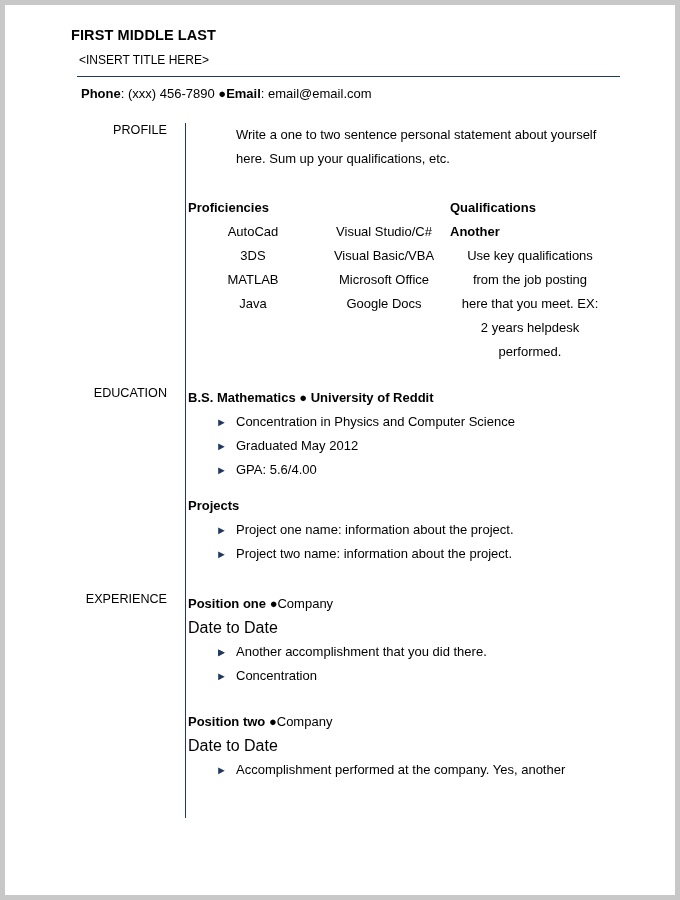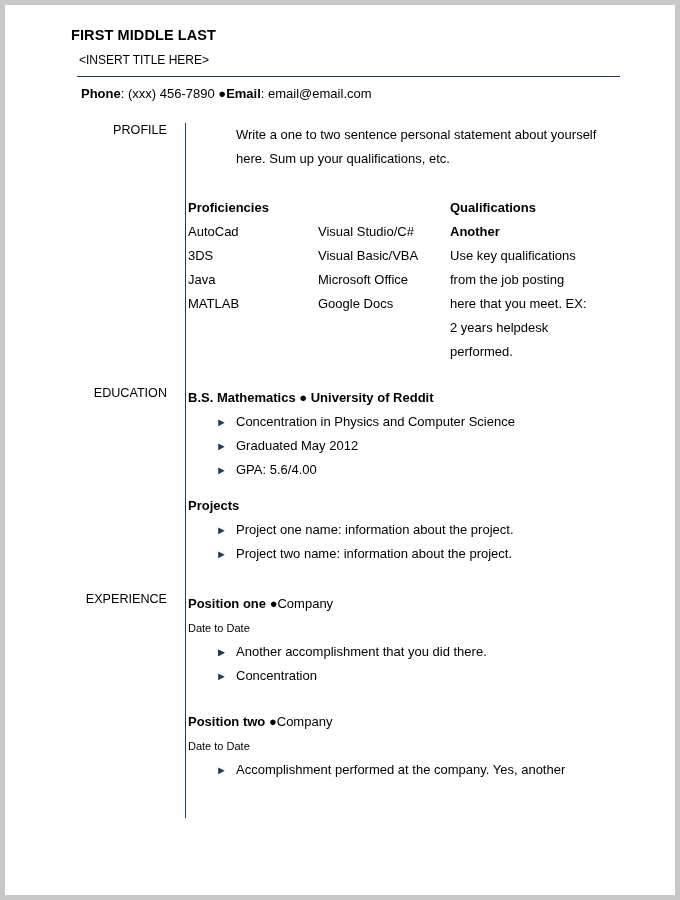--- a/index.html
+++ b/index.html
@@ -108,33 +108,34 @@
   .skills-mid  { width: 132px; }
   .skills-right { width: 160px; }
   .skills .hd {
     font-size: 13px;
     font-weight: bold;
     line-height: 24px;
   }
   .skills .cell {
     font-size: 13px;
     line-height: 24px;
+    text-align: center;
   }
   .skills .blank { line-height: 24px; font-size: 13px; }
 
   
   .sub-head {
     font-size: 13px;
     font-weight: bold;
     line-height: 24px;
   }
   .sub-head .reg { font-weight: normal; }
 
   .plain-line {
-    font-size: 11px;
+    font-size: 16px;
     line-height: 24px;
   }
 
   ul.bullets {
     list-style: none;
     margin: 0;
     padding: 0;
   }
   ul.bullets li {
     position: relative;
@@ -177,22 +178,22 @@
         <div class="label-col">PROFILE</div>
         <div class="content-col">
           <div class="para">Write a one to two sentence personal statement  about yourself</div>
           <div class="para">here. Sum up your qualifications, etc.</div>
 
           <div class="skills">
             <div class="skills-left">
               <div class="hd">Proficiencies</div>
               <div class="cell">AutoCad</div>
               <div class="cell">3DS</div>
+              <div class="cell">MATLAB</div>
               <div class="cell">Java</div>
-              <div class="cell">MATLAB</div>
             </div>
             <div class="skills-mid">
               <div class="blank">&nbsp;</div>
               <div class="cell">Visual Studio/C#</div>
               <div class="cell">Visual Basic/VBA</div>
               <div class="cell">Microsoft Office</div>
               <div class="cell">Google Docs</div>
             </div>
             <div class="skills-right">
               <div class="hd">Qualifications</div>

